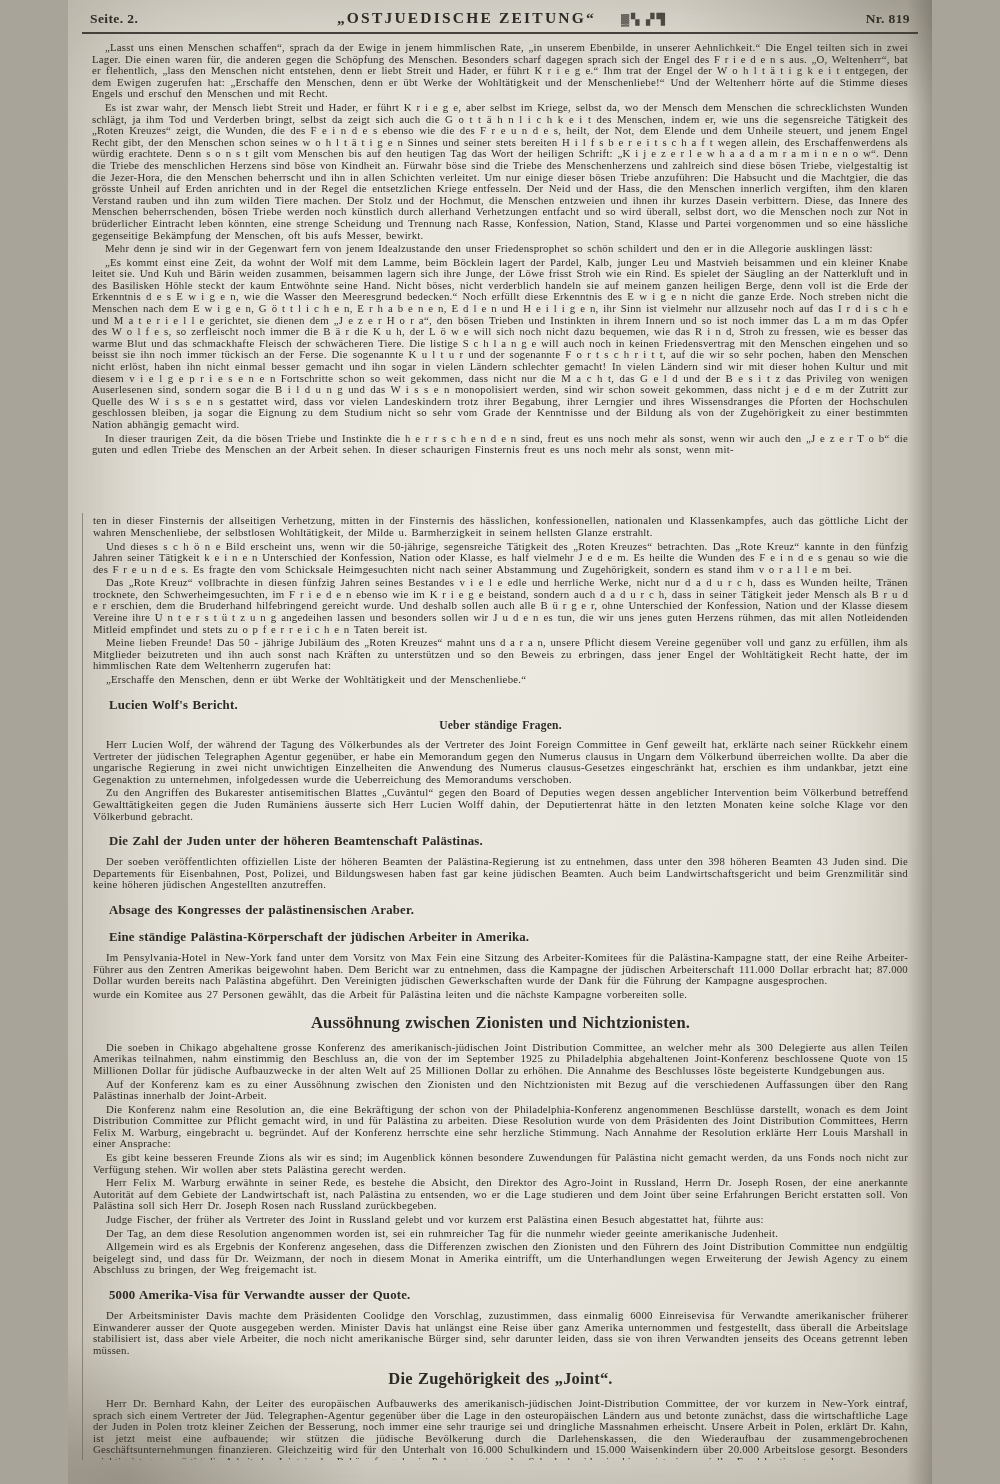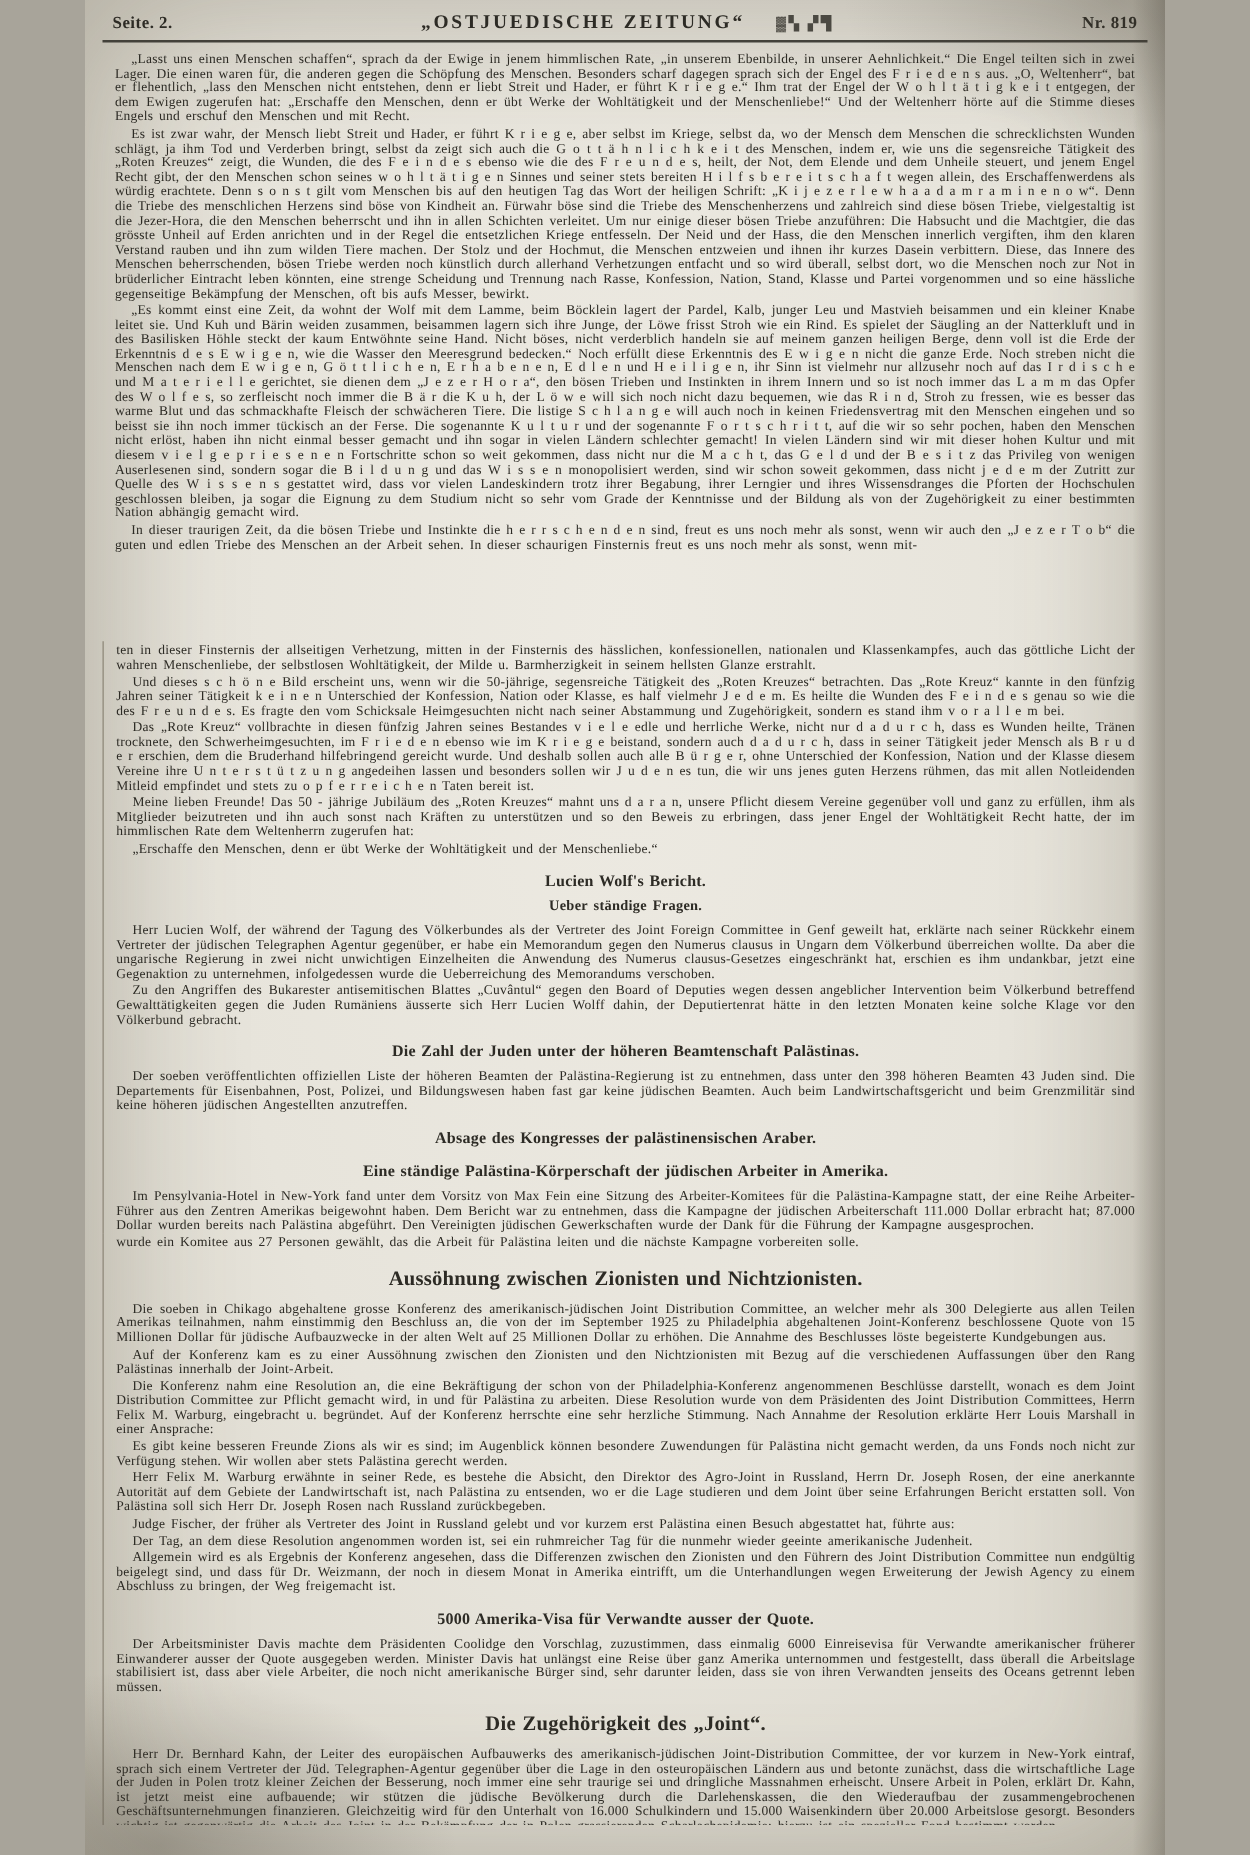--- a/index.html
+++ b/index.html
@@ -44,21 +44,21 @@
     letter-spacing:.22px;word-spacing:1.6px;
     text-align:justify;
     overflow:hidden;
     hyphens:auto;-webkit-hyphens:auto;
   }
   .col + .col{border-left:1px solid #8d8678;}
 
   .para{margin:0 0 2px 0;text-indent:13px;}
   .para.cont{text-indent:0;font-family:Liberation Serif, serif;}
   .headline{
-    font-size:12.8px;font-weight:bold;text-align:center;
+    font-size:12.8px;font-weight:bold;text-align:left;
     margin:12px 16px 7px 16px;line-height:1.18;
     letter-spacing:.2px;word-spacing:1px;text-indent:0;
   }
   .headline-lg{
     font-size:16.5px;font-weight:bold;text-align:center;
     margin:14px 2px 9px 2px;line-height:1.12;
     letter-spacing:.2px;word-spacing:1px;text-indent:0;
   }
   .subhead{
     font-size:11.5px;font-weight:bold;text-align:center;
@@ -76,20 +76,21 @@
       <span class="ornament">▓▚ ▞▜</span>
     </div>
     <div class="issue-label">Nr. 819</div>
   </header>
   <div class="rule"></div>
 
   <main class="columns">
     <section class="col">
         <p class="para">„Lasst uns einen Menschen schaffen“, sprach da der Ewige in jenem himmlischen Rate, „in unserem Ebenbilde, in unserer Aehnlichkeit.“ Die Engel teilten sich in zwei Lager. Die einen waren für, die anderen gegen die Schöpfung des Menschen. Besonders scharf dagegen sprach sich der Engel des F r i e d e n s aus. „O, Weltenherr“, bat er flehentlich, „lass den Menschen nicht entstehen, denn er liebt Streit und Hader, er führt K r i e g e.“ Ihm trat der Engel der W o h l t ä t i g k e i t entgegen, der dem Ewigen zugerufen hat: „Erschaffe den Menschen, denn er übt Werke der Wohltätigkeit und der Menschenliebe!“ Und der Weltenherr hörte auf die Stimme dieses Engels und erschuf den Menschen und mit Recht.</p>
         <p class="para">Es ist zwar wahr, der Mensch liebt Streit und Hader, er führt K r i e g e, aber selbst im Kriege, selbst da, wo der Mensch dem Menschen die schrecklichsten Wunden schlägt, ja ihm Tod und Verderben bringt, selbst da zeigt sich auch die G o t t ä h n l i c h k e i t des Menschen, indem er, wie uns die segensreiche Tätigkeit des „Roten Kreuzes“ zeigt, die Wunden, die des F e i n d e s ebenso wie die des F r e u n d e s, heilt, der Not, dem Elende und dem Unheile steuert, und jenem Engel Recht gibt, der den Menschen schon seines w o h l t ä t i g e n Sinnes und seiner stets bereiten H i l f s b e r e i t s c h a f t wegen allein, des Erschaffenwerdens als würdig erachtete. Denn s o n s t gilt vom Menschen bis auf den heutigen Tag das Wort der heiligen Schrift: „K i  j e z e r  l e w  h a a d a m  r a  m i n e n o w“. Denn die Triebe des menschlichen Herzens sind böse von Kindheit an. Fürwahr böse sind die Triebe des Menschenherzens und zahlreich sind diese bösen Triebe, vielgestaltig ist die Jezer-Hora, die den Menschen beherrscht und ihn in allen Schichten verleitet. Um nur einige dieser bösen Triebe anzuführen: Die Habsucht und die Machtgier, die das grösste Unheil auf Erden anrichten und in der Regel die entsetzlichen Kriege entfesseln. Der Neid und der Hass, die den Menschen innerlich vergiften, ihm den klaren Verstand rauben und ihn zum wilden Tiere machen. Der Stolz und der Hochmut, die Menschen entzweien und ihnen ihr kurzes Dasein verbittern. Diese, das Innere des Menschen beherrschenden, bösen Triebe werden noch künstlich durch allerhand Verhetzungen entfacht und so wird überall, selbst dort, wo die Menschen noch zur Not in brüderlicher Eintracht leben könnten, eine strenge Scheidung und Trennung nach Rasse, Konfession, Nation, Stand, Klasse und Partei vorgenommen und so eine hässliche gegenseitige Bekämpfung der Menschen, oft bis aufs Messer, bewirkt.</p>
+        <p class="para">Mehr denn je sind wir in der Gegenwart fern von jenem Idealzustande den unser Friedensprophet so schön schildert und den er in die Allegorie ausklingen lässt:</p>
         <p class="para">„Es kommt einst eine Zeit, da wohnt der Wolf mit dem Lamme, beim Böcklein lagert der Pardel, Kalb, junger Leu und Mastvieh beisammen und ein kleiner Knabe leitet sie. Und Kuh und Bärin weiden zusammen, beisammen lagern sich ihre Junge, der Löwe frisst Stroh wie ein Rind. Es spielet der Säugling an der Natterkluft und in des Basilisken Höhle steckt der kaum Entwöhnte seine Hand. Nicht böses, nicht verderblich handeln sie auf meinem ganzen heiligen Berge, denn voll ist die Erde der Erkenntnis d e s  E w i g e n, wie die Wasser den Meeresgrund bedecken.“ Noch erfüllt diese Erkenntnis des E w i g e n nicht die ganze Erde. Noch streben nicht die Menschen nach dem E w i g e n, G ö t t l i c h e n, E r h a b e n e n, E d l e n und H e i l i g e n, ihr Sinn ist vielmehr nur allzusehr noch auf das I r d i s c h e und M a t e r i e l l e gerichtet, sie dienen dem „J e z e r  H o r a“, den bösen Trieben und Instinkten in ihrem Innern und so ist noch immer das L a m m das Opfer des W o l f e s, so zerfleischt noch immer die B ä r die K u h, der L ö w e will sich noch nicht dazu bequemen, wie das R i n d, Stroh zu fressen, wie es besser das warme Blut und das schmackhafte Fleisch der schwächeren Tiere. Die listige S c h l a n g e will auch noch in keinen Friedensvertrag mit den Menschen eingehen und so beisst sie ihn noch immer tückisch an der Ferse. Die sogenannte K u l t u r und der sogenannte F o r t s c h r i t t, auf die wir so sehr pochen, haben den Menschen nicht erlöst, haben ihn nicht einmal besser gemacht und ihn sogar in vielen Ländern schlechter gemacht! In vielen Ländern sind wir mit dieser hohen Kultur und mit diesem v i e l g e p r i e s e n e n Fortschritte schon so weit gekommen, dass nicht nur die M a c h t, das G e l d und der B e s i t z das Privileg von wenigen Auserlesenen sind, sondern sogar die B i l d u n g und das W i s s e n monopolisiert werden, sind wir schon soweit gekommen, dass nicht j e d e m der Zutritt zur Quelle des W i s s e n s gestattet wird, dass vor vielen Landeskindern trotz ihrer Begabung, ihrer Lerngier und ihres Wissensdranges die Pforten der Hochschulen geschlossen bleiben, ja sogar die Eignung zu dem Studium nicht so sehr vom Grade der Kenntnisse und der Bildung als von der Zugehörigkeit zu einer bestimmten Nation abhängig gemacht wird.</p>
         <p class="para">In dieser traurigen Zeit, da die bösen Triebe und Instinkte die h e r r s c h e n d e n sind, freut es uns noch mehr als sonst, wenn wir auch den „J e z e r  T o b“ die guten und edlen Triebe des Menschen an der Arbeit sehen. In dieser schaurigen Finsternis freut es uns noch mehr als sonst, wenn mit-</p>
       </section>
     <section class="col">
         <p class="para cont">ten in dieser Finsternis der allseitigen Verhetzung, mitten in der Finsternis des hässlichen, konfessionellen, nationalen und Klassenkampfes, auch das göttliche Licht der wahren Menschenliebe, der selbstlosen Wohltätigkeit, der Milde u. Barmherzigkeit in seinem hellsten Glanze erstrahlt.</p>
         <p class="para">Und dieses s c h ö n e Bild erscheint uns, wenn wir die 50-jährige, segensreiche Tätigkeit des „Roten Kreuzes“ betrachten. Das „Rote Kreuz“ kannte in den fünfzig Jahren seiner Tätigkeit k e i n e n Unterschied der Konfession, Nation oder Klasse, es half vielmehr J e d e m. Es heilte die Wunden des F e i n d e s genau so wie die des F r e u n d e s. Es fragte den vom Schicksale Heimgesuchten nicht nach seiner Abstammung und Zugehörigkeit, sondern es stand ihm v o r  a l l e m bei.</p>
         <p class="para">Das „Rote Kreuz“ vollbrachte in diesen fünfzig Jahren seines Bestandes v i e l e edle und herrliche Werke, nicht nur d a d u r c h, dass es Wunden heilte, Tränen trocknete, den Schwerheimgesuchten, im F r i e d e n ebenso wie im K r i e g e beistand, sondern auch d a d u r c h, dass in seiner Tätigkeit jeder Mensch als B r u d e r erschien, dem die Bruderhand hilfebringend gereicht wurde. Und deshalb sollen auch alle B ü r g e r, ohne Unterschied der Konfession, Nation und der Klasse diesem Vereine ihre U n t e r s t ü t z u n g angedeihen lassen und besonders sollen wir J u d e n es tun, die wir uns jenes guten Herzens rühmen, das mit allen Notleidenden Mitleid empfindet und stets zu o p f e r r e i c h e n Taten bereit ist.</p>
         <p class="para">Meine lieben Freunde! Das 50 - jährige Jubiläum des „Roten Kreuzes“ mahnt uns d a r a n, unsere Pflicht diesem Vereine gegenüber voll und ganz zu erfüllen, ihm als Mitglieder beizutreten und ihn auch sonst nach Kräften zu unterstützen und so den Beweis zu erbringen, dass jener Engel der Wohltätigkeit Recht hatte, der im himmlischen Rate dem Weltenherrn zugerufen hat:</p>
         <p class="para">„Erschaffe den Menschen, denn er übt Werke der Wohltätigkeit und der Menschenliebe.“</p>
         <h2 class="headline">Lucien Wolf's Bericht.</h2>

